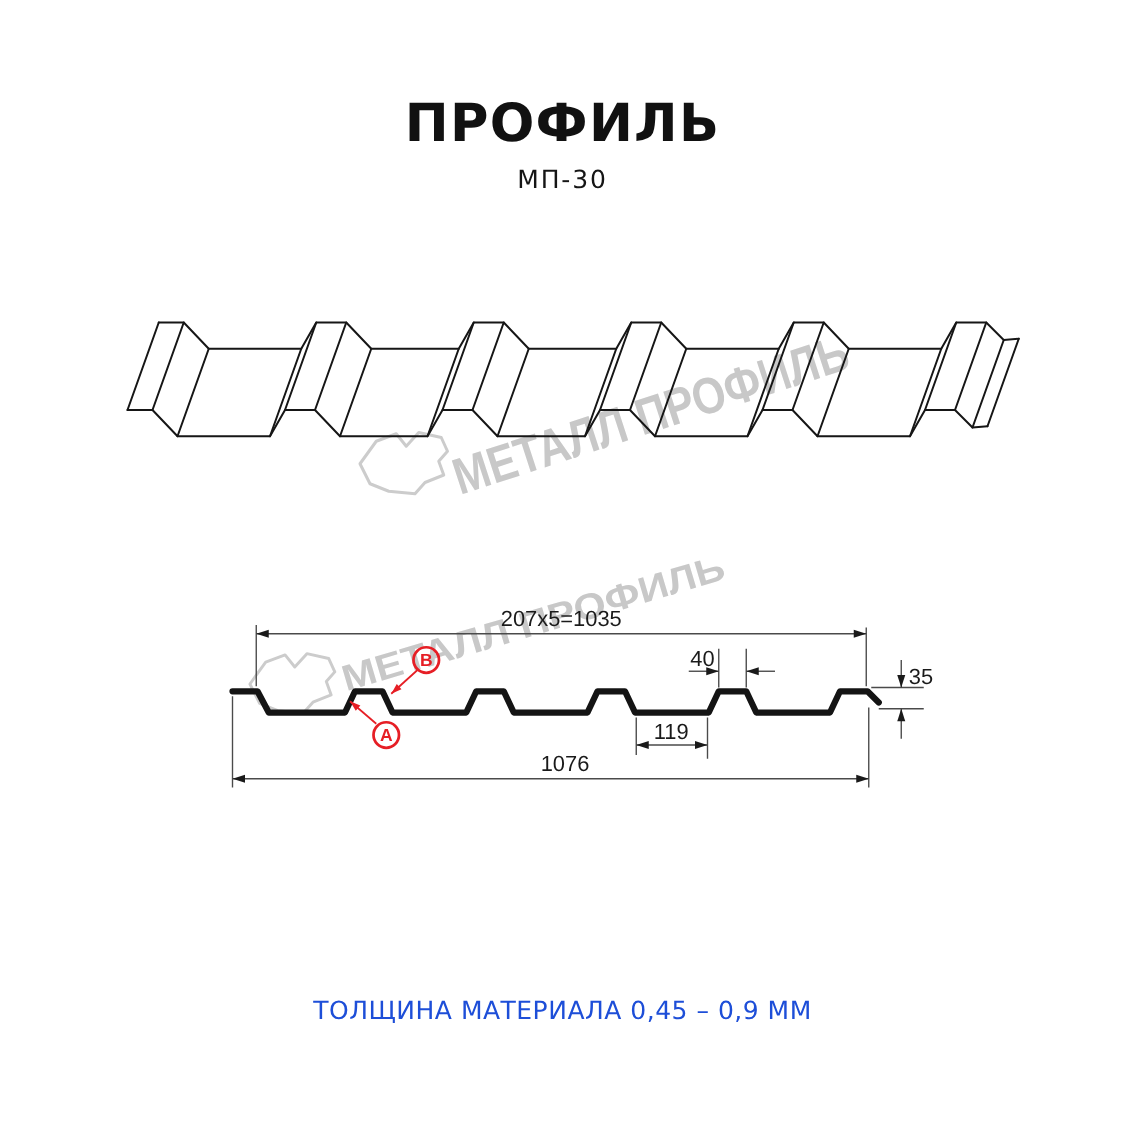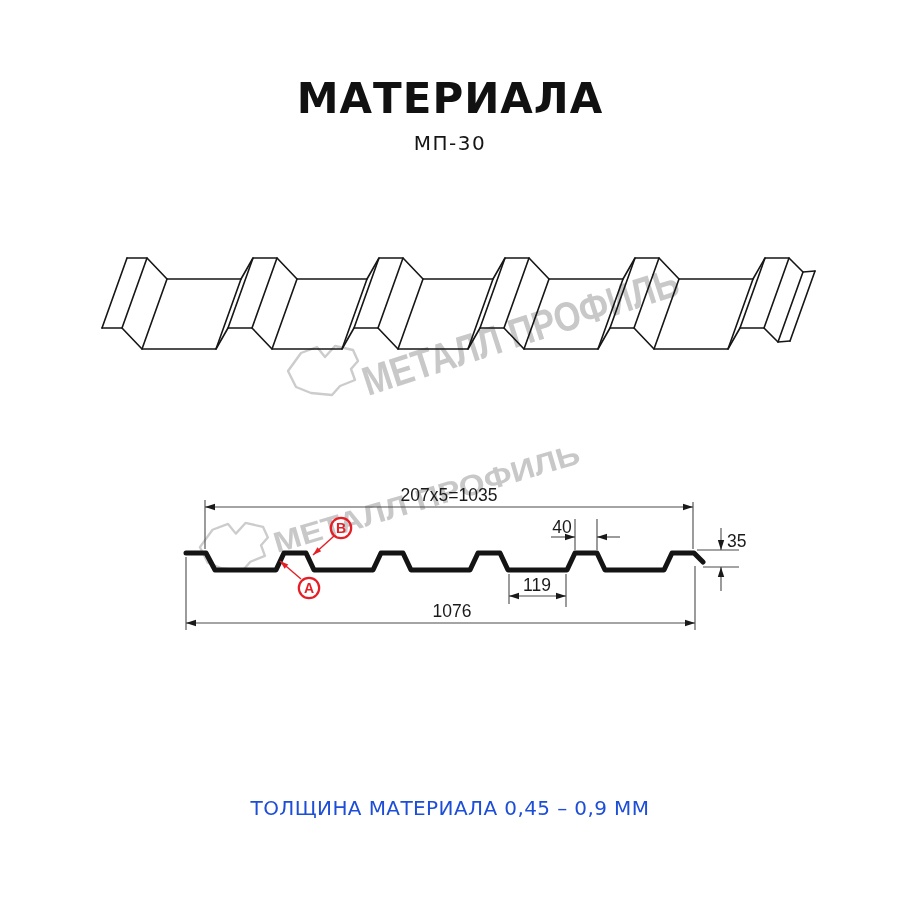--- a/index.html
+++ b/index.html
@@ -21,21 +21,21 @@
     position:absolute;top:796px;left:0;width:900px;
     text-align:center;font-family:"DejaVu Sans","Liberation Sans",sans-serif;
     font-size:20px;font-weight:400;letter-spacing:0.4px;color:#1d4ed8;
   }
   svg#drawing{position:absolute;left:0;top:0;}
 </style>
 </head>
 <body>
 
 <div class="page">
-  <h1 class="title">МАТЕРИАЛА</h1>
+  <h1 class="title">ПРОФИЛЬ</h1>
   <div class="subtitle">МП-30</div>
 
   <svg id="drawing" width="900" height="900" viewBox="0 0 900 900">
       <g>
         <path d="M2,27L15,9L31,3L39,13L49,2L67,6L72,17L65,25L69,36L54,42L46,51L25,49L10,43Z" transform="translate(286,344) scale(1)" fill="none" stroke="#cccccc" stroke-width="2.4" stroke-linejoin="round"></path>
         <text transform="translate(368,396) rotate(-18)" font-family="&quot;Liberation Sans&quot;,sans-serif" font-weight="bold" font-size="41" fill="#c8c8c8" textLength="330" lengthAdjust="spacingAndGlyphs">МЕТАЛЛ ПРОФИЛЬ</text>
       </g>
       <g>
         <path d="M2,27L15,9L31,3L39,13L49,2L67,6L72,17L65,25L69,36L54,42L46,51L25,49L10,43Z" transform="translate(198,521) scale(0.97)" fill="none" stroke="#cccccc" stroke-width="2.4" stroke-linejoin="round"></path>
         <text transform="translate(277,553) rotate(-16.5)" font-family="&quot;Liberation Sans&quot;,sans-serif" font-weight="bold" font-size="29" fill="#c8c8c8" textLength="318" lengthAdjust="spacingAndGlyphs">МЕТАЛЛ ПРОФИЛЬ</text>

